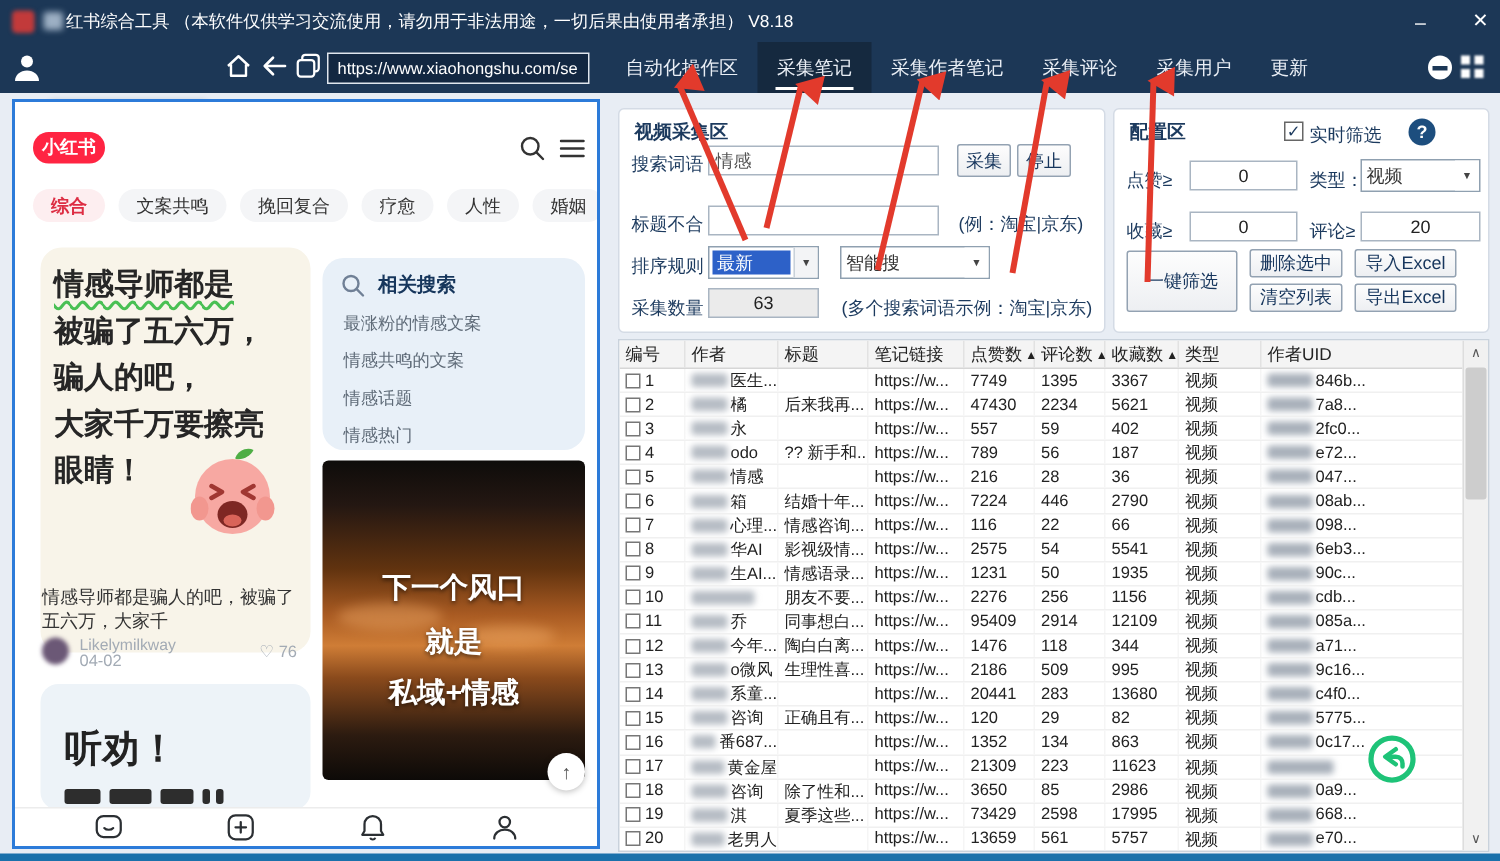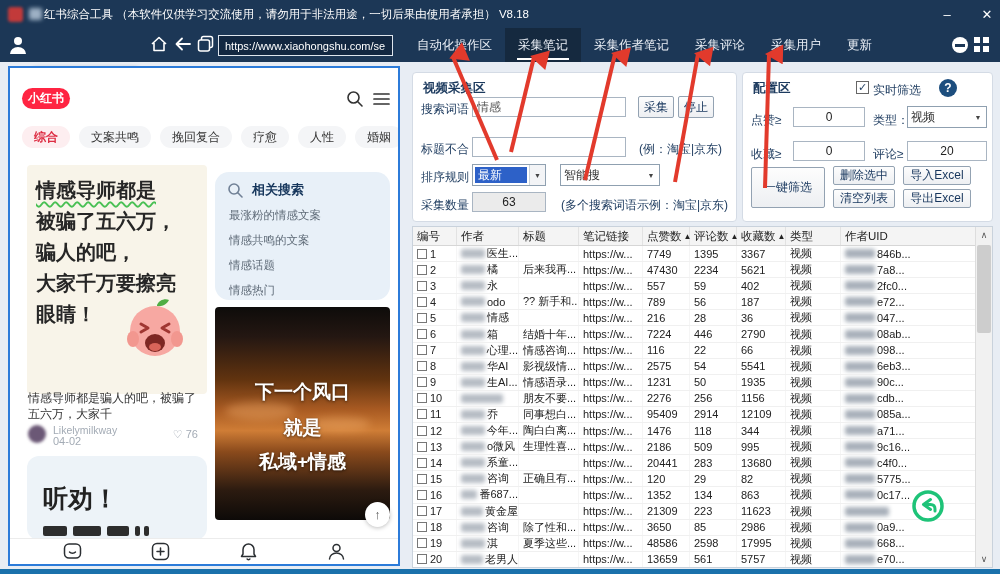--- a/index.html
+++ b/index.html
@@ -39,21 +39,21 @@
 
   
   .browser{position:absolute;left:8px;top:66px;width:392px;height:500px;background:#fff;
     border:2px solid #2c7bd9;overflow:hidden;}
   .xhs-logo{position:absolute;left:12px;top:20px;width:48px;height:21px;background:#ff2442;border-radius:11px;
     color:#fff;font-size:12px;font-weight:bold;display:flex;align-items:center;justify-content:center;}
   .cats{position:absolute;left:12px;top:58px;display:flex;gap:9px;align-items:center;}
   .cat{height:22px;padding:0 12px;border-radius:12px;background:#f4f5f7;color:#333;font-size:12px;
     display:flex;align-items:center;white-space:nowrap;}
   .cat.active{background:#fdeef0;color:#dd2d43;font-weight:bold;}
-  .card1{position:absolute;left:17px;top:97px;width:180px;height:229px;background:#f8f4e9;border-radius:4px;
+  .card1{position:absolute;left:17px;top:97px;width:180px;height:270px;background:#f8f4e9;border-radius:14px;
     padding:10px 8px 0 9px;overflow:hidden;}
   .card1 .ln{font-size:20px;line-height:31px;font-weight:bold;color:#262626;white-space:nowrap;}
   .wavy{text-decoration:underline wavy #49c054;text-decoration-thickness:2px;text-underline-offset:4px;}
   .caption{position:absolute;left:18px;top:322px;width:172px;font-size:12px;line-height:16px;color:#333;}
   .author-row{position:absolute;left:18px;top:356px;width:172px;height:22px;}
   .avatar{position:absolute;left:0;top:1px;width:18px;height:18px;border-radius:50%;background:#6b5876;filter:blur(1.5px);}
   .a-name{position:absolute;left:25px;top:0;font-size:10.5px;color:#a3abb5;}
   .a-date{position:absolute;left:25px;top:11px;font-size:11px;color:#a3abb5;}
   .a-like{position:absolute;right:2px;top:4px;font-size:11px;color:#a3abb5;}
   .card2{position:absolute;left:17px;top:388px;width:180px;height:84px;background:#edf3f8;border-radius:12px;overflow:hidden;}
@@ -707,21 +707,21 @@
           <div class="td c0">
             <span class="rowchk"></span>
             <span>19</span>
           </div>
           <div class="td c1">
             <span class="rd" style="width: 24px; height: 9px; margin-right: 2px; background: rgb(182, 188, 196);"></span>
             <span>淇</span>
           </div>
           <div class="td c2">夏季这些...</div>
           <div class="td c3">https://w...</div>
-          <div class="td c4">48586</div>
+          <div class="td c4">73429</div>
           <div class="td c5">2598</div>
           <div class="td c6">17995</div>
           <div class="td c7">视频</div>
           <div class="td c8">
             <span class="rd" style="width: 30px; height: 9px; margin-right: 2px; background: rgb(168, 176, 186);"></span>
             <span>668...</span>
           </div>
         </div>
         <div class="trow">
           <div class="td c0">

